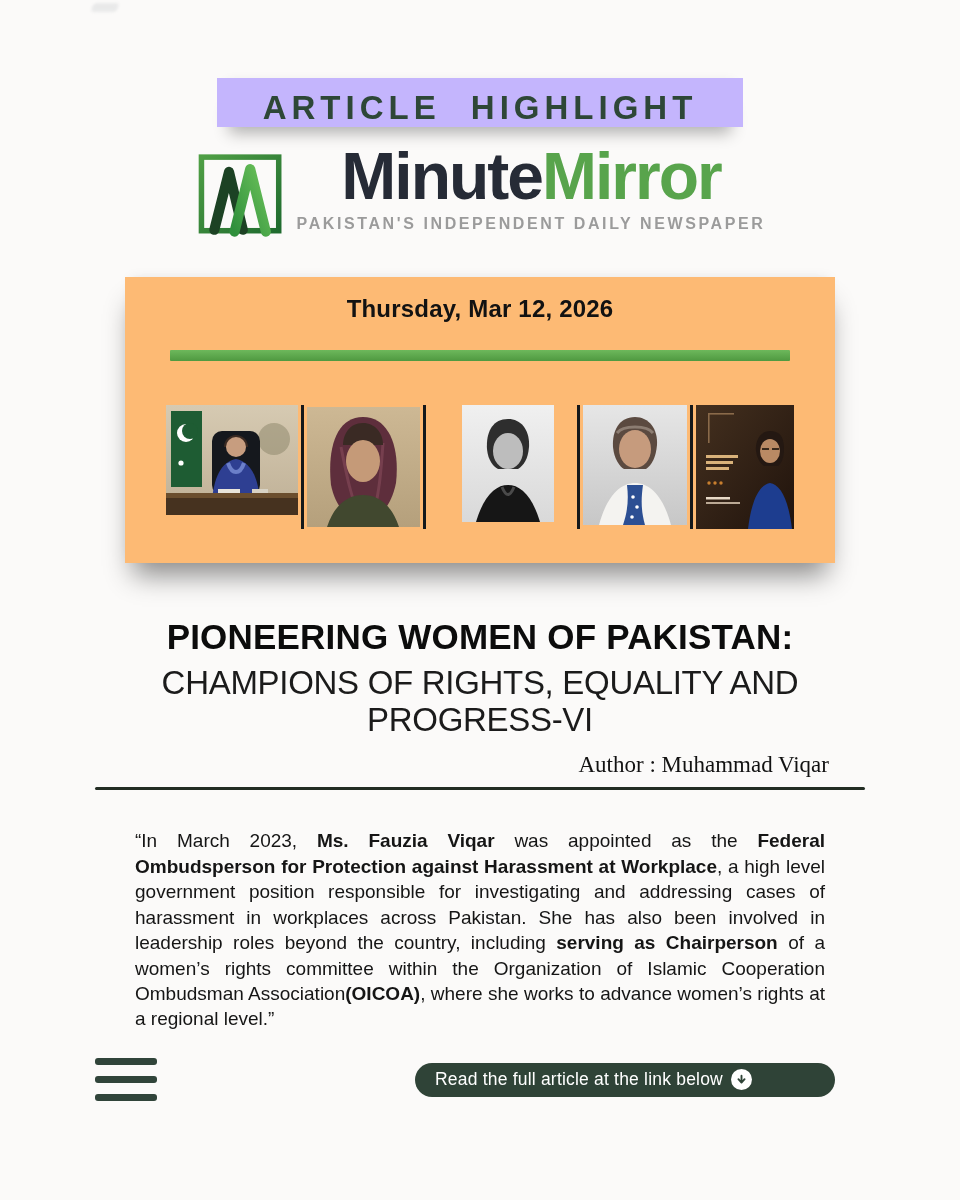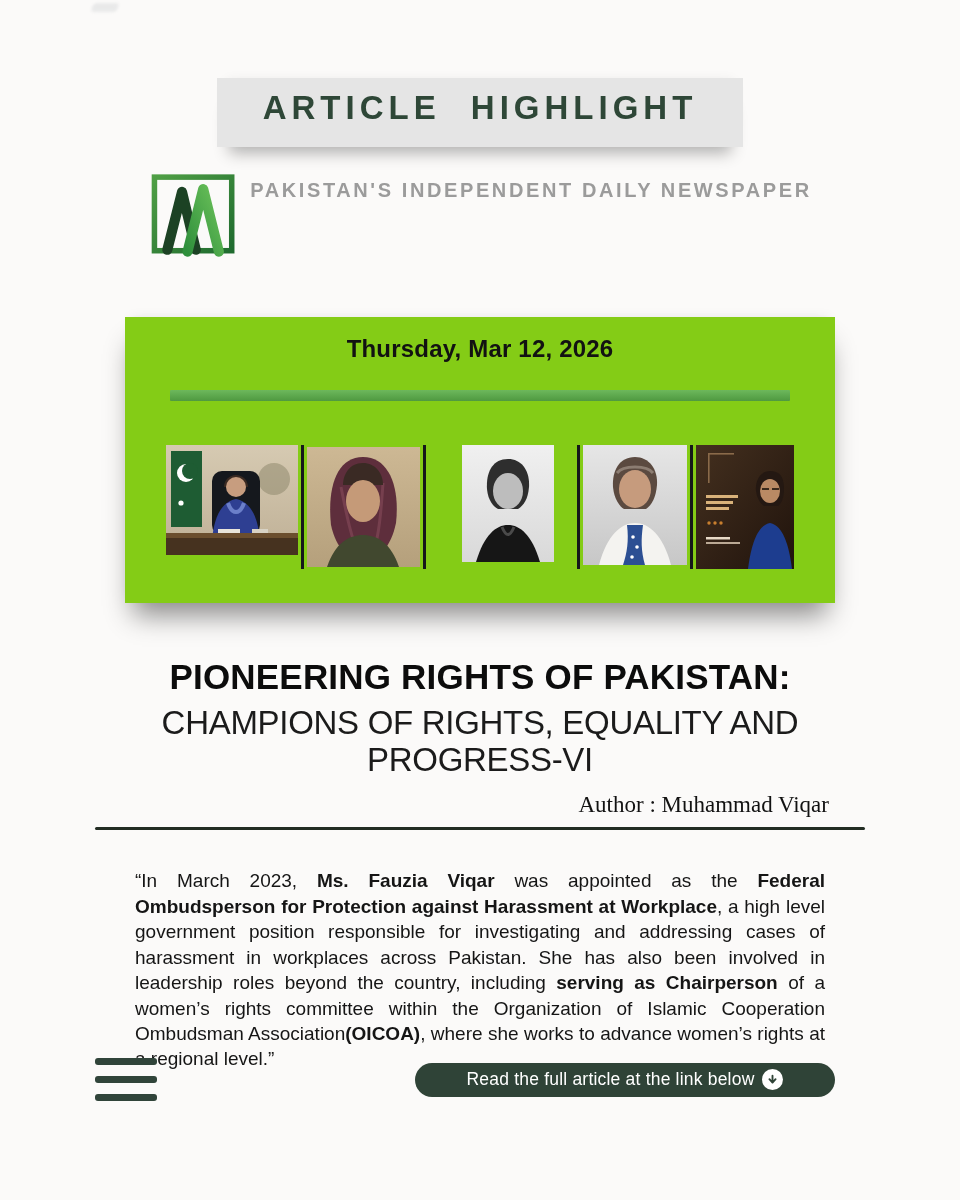--- a/index.html
+++ b/index.html
@@ -6,34 +6,34 @@
   body{width:960px;height:1200px;background:#fbfaf9;overflow:hidden;
        font-family:"Liberation Sans", sans-serif;-webkit-font-smoothing:antialiased;}
   .canvas{position:relative;width:960px;height:1200px;}
 
   
   .smudge{position:absolute;top:3px;left:92px;width:26px;height:9px;border-radius:4px;
           background:#9aa0a6;opacity:.18;filter:blur(1.5px);transform:skewX(-18deg);}
 
   
   .kicker-wrap{text-align:center;padding-top:78px;}
-  .kicker{display:inline-block;background:#e5e5e5;padding:11px 46px 20px;
+  .kicker{display:inline-block;background:#c4b5fd;padding:11px 46px 0;
           font-size:33px;font-weight:800;letter-spacing:5px;word-spacing:16px;color:#2e4737;
           box-shadow:0 18px 16px -12px rgba(0,0,0,.30), 0 -6px 12px -10px rgba(0,0,0,.10);}
 
   
   .logo{display:flex;justify-content:center;align-items:flex-start;margin-top:16px;}
   .logo-icon{flex:0 0 auto;margin-top:4px;}
   .logo-textcol{display:flex;flex-direction:column;align-items:center;margin-left:10px;}
   .wordmark{font-size:66px;font-weight:700;letter-spacing:-2px;line-height:1;color:#262b36;}
   .wordmark .green{color:#58a44c;}
-  .tagline{margin-top:16px;font-size:20px;font-weight:700;letter-spacing:2.6px;color:#9b9b9b;}
-
-  
-  .card{width:710px;margin:54px auto 0;background:#84cc16;padding:18px 0 34px;
+  .tagline{margin-top:6px;font-size:16px;font-weight:700;letter-spacing:2.6px;color:#9b9b9b;}
+
+  
+  .card{width:710px;margin:34px auto 0;background:#fdba74;padding:18px 0 34px;
         box-shadow:0 20px 26px -8px rgba(0,0,0,.45), 0 -4px 12px -6px rgba(0,0,0,.10);}
   .card-date{text-align:center;font-size:24px;font-weight:700;color:#121212;letter-spacing:.2px;}
   .green-bar{height:11px;margin:27px 45px 0;border-radius:1px;
              background:linear-gradient(180deg,#6db85c,#4f9940);}
 
   
   .photos{display:flex;justify-content:center;align-items:flex-start;margin-top:44px;}
   .photo{flex:0 0 auto;overflow:hidden;}
   .photo svg{display:block;}
   .sep{flex:0 0 auto;width:3px;height:124px;background:#15181a;margin:0 3px;}
@@ -58,21 +58,21 @@
   
   .excerpt{width:690px;margin:38px auto 15px;font-size:19px;line-height:1.34;color:#151515;
            text-align:justify;}
   .excerpt b{font-weight:700;}
 
   
   .footer{position:absolute;left:0;right:0;top:1058px;display:flex;align-items:center;}
   .menu-lines{margin-left:95px;display:flex;flex-direction:column;gap:11px;}
   .menu-lines span{display:block;width:62px;height:7px;border-radius:3px;background:#30443a;}
   .cta{margin-left:auto;margin-right:125px;height:34px;min-width:420px;box-sizing:border-box;
-       display:flex;align-items:center;justify-content:center;gap:8px;
+       display:flex;align-items:center;justify-content:flex-start;gap:8px;
        background:#2f4337;border:none;border-radius:17px;padding:0 20px;cursor:pointer;}
   .cta-label{color:#ffffff;font-size:17.5px;font-weight:400;letter-spacing:.2px;
              font-family:"Liberation Sans", sans-serif;}
   .cta-circle{width:21px;height:21px;border-radius:50%;background:#ffffff;
               display:flex;align-items:center;justify-content:center;}
 </style>
 </head>
 <body>
 
 <div class="canvas">
@@ -95,20 +95,21 @@
             <stop offset="0" stop-color="#2f8f3c"></stop>
               <stop offset="1" stop-color="#6cc25a"></stop>
           </linearGradient>
         </defs>
         <rect x="7" y="11" width="84" height="80" fill="none" stroke="url(#gFrame)" stroke-width="6"></rect>
         <path d="M21 90 L37 27 L52 90" fill="none" stroke="#1c4224" stroke-width="11" stroke-linejoin="round" stroke-linecap="round"></path>
         <path d="M43 92 L60 24 L77 92" fill="none" stroke="url(#gPeak)" stroke-width="11" stroke-linejoin="round" stroke-linecap="round"></path>
       </svg>
     </span>
     <div class="logo-textcol">
+      <div class="wordmark"><span>Minute</span><span class="green">Mirror</span></div>
       <div class="tagline">PAKISTAN'S INDEPENDENT DAILY NEWSPAPER</div>
     </div>
   </div>
 
   <div class="card">
     <div class="card-date">Thursday, Mar 12, 2026</div>
     <div class="green-bar"></div>
 
     <div class="photos">
 
@@ -222,21 +223,21 @@
           <ellipse cx="74" cy="46" rx="10" ry="12" fill="#b98a64"></ellipse>
           <path d="M66 44 h7 m3 0 h7" stroke="#3a2a1c" stroke-width="2" fill="none"></path>
           <path d="M52 124 C56 92 64 80 74 78 C84 80 92 92 96 124 Z" fill="#1d3d8f"></path>
         </svg>
       </div>
 
     </div>
   </div>
 
   <div class="headline">
-    <div class="t1">PIONEERING RIGHTS OF PAKISTAN:</div>
+    <div class="t1">PIONEERING WOMEN OF PAKISTAN:</div>
     <div class="t2">CHAMPIONS OF RIGHTS, EQUALITY AND PROGRESS-VI</div>
   </div>
 
   <div class="author">Author : Muhammad Viqar</div>
   <hr class="rule">
 
   <p class="excerpt"><span>“In March 2023, </span><b>Ms. Fauzia Viqar</b><span> was appointed as the </span><b>Federal Ombudsperson for Protection against Harassment at Workplace</b><span>, a high level government position responsible for investigating and addressing cases of harassment in workplaces across Pakistan. She has also been involved in leadership roles beyond the country, including </span><b>serving as Chairperson</b><span> of a women’s rights committee within the Organization of Islamic Cooperation Ombudsman Association</span><b>(OICOA)</b><span>, where she works to advance women’s rights at a regional level.”</span></p>
 
   <div class="footer">
     <div class="menu-lines">

